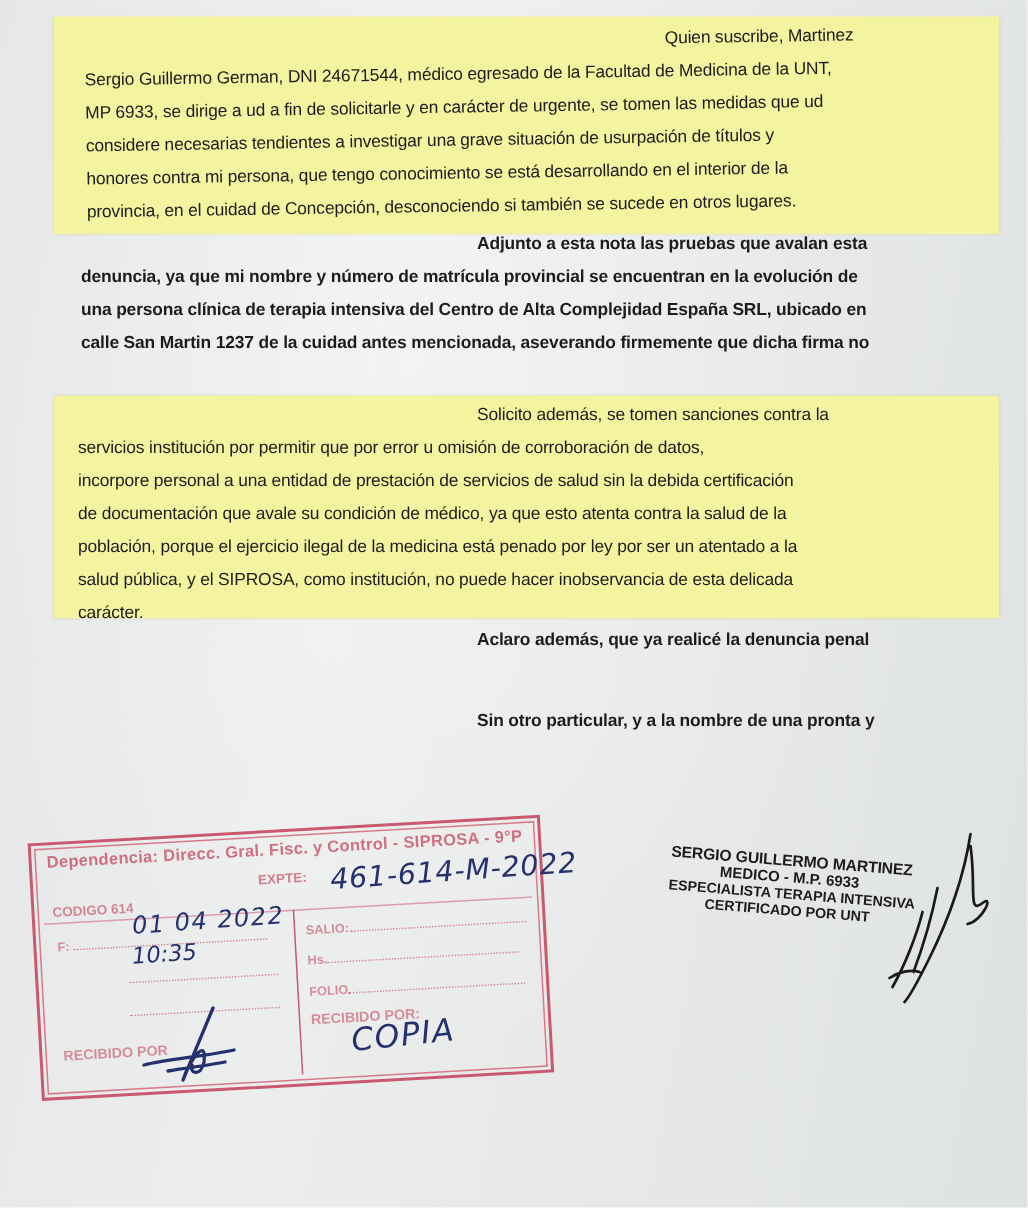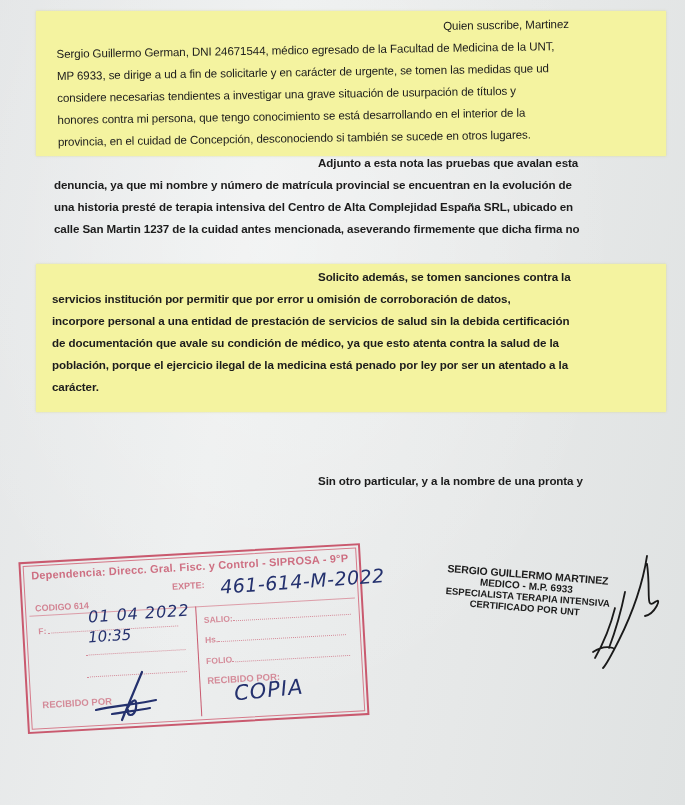--- a/index.html
+++ b/index.html
@@ -41,21 +41,21 @@
     }
     .para .line {
       display: block;
       white-space: nowrap;
     }
     .para .first {
       padding-left: 260px;
     }
     .p1 { top: 21px; transform: rotate(-0.9deg); transform-origin: left top; }
     .p2 { top: 152px; left: 54px; font-weight: 700; }
-    .p3 { top: 264px; left: 52px; font-weight: 700; }
+    .p3 { top: 264px; left: 52px; font-weight: 400; }
     .p4 { top: 416px; left: 50px; font-weight: 700; }
     .p5 { top: 470px; left: 50px; font-weight: 700; }
     .p4 .spacer, .p5 .spacer { height: 4px; display:block; }
 
     
     .stamp {
       position: absolute;
       left: 28px;
       top: 562px;
       width: 338px;
@@ -171,34 +171,36 @@
   <span class="line">Sergio Guillermo German, DNI 24671544, médico  egresado de la Facultad de Medicina de la UNT,</span>
   <span class="line">MP 6933, se dirige a ud a fin de solicitarle y en carácter de urgente,  se tomen  las medidas que ud</span>
   <span class="line">considere necesarias   tendientes a investigar una grave situación de usurpación de títulos y</span>
   <span class="line">honores contra mi persona, que tengo conocimiento se está desarrollando en el interior de la</span>
   <span class="line">provincia, en el cuidad de Concepción, desconociendo si también se sucede en otros lugares.</span>
 </div>
 
 <div class="para p2">
   <span class="line first" style="padding-left:264px">Adjunto a esta nota las   pruebas que avalan esta</span>
   <span class="line">denuncia, ya que mi nombre y  número de matrícula provincial se encuentran en la evolución de</span>
-  <span class="line">una historia presté de terapia intensiva del Centro de Alta Complejidad España SRL, ubicado en</span>
+  <span class="line">una persona clínica de terapia intensiva del Centro de Alta Complejidad España SRL, ubicado en</span>
   <span class="line">calle San Martin 1237 de la cuidad antes mencionada, aseverando  firmemente que dicha firma no</span>
 </div>
 
 <div class="para p3">
   <span class="line first" style="padding-left:266px; margin-top:2px">Solicito además, se tomen sanciones contra la</span>
   <span class="line">servicios institución por permitir que   por error u omisión de corroboración de datos,</span>
   <span class="line">incorpore  personal  a una entidad de prestación de servicios de salud  sin la debida certificación</span>
   <span class="line">de documentación que avale su condición de médico, ya que esto atenta contra la salud de la</span>
   <span class="line">población, porque el ejercicio ilegal de la medicina  está  penado por ley por ser un atentado a la</span>
+  <span class="line">salud pública, y el SIPROSA, como institución, no puede hacer inobservancia de esta delicada</span>
   <span class="line">carácter.</span>
 </div>
 
 <div class="para p4">
+  <span class="line first" style="padding-left:268px">Aclaro además, que ya realicé la denuncia penal</span>
   <span class="spacer"></span>
 </div>
 
 <div class="para p5">
   <span class="line first" style="padding-left:268px">Sin otro particular, y a la nombre de una pronta y</span>
   <span class="spacer"></span>
 </div>
 
 <div class="stamp">
   <div class="stamp-header">Dependencia: Direcc. Gral. Fisc. y Control - SIPROSA - 9°P</div>

